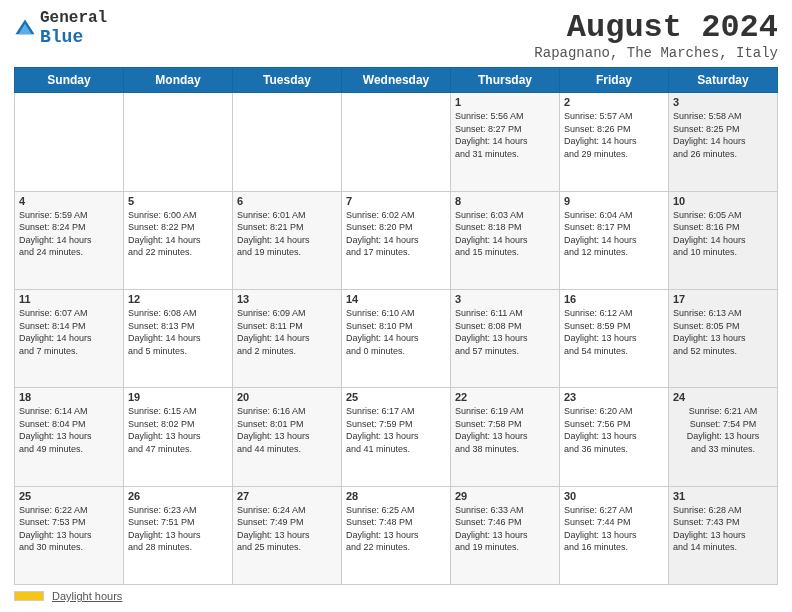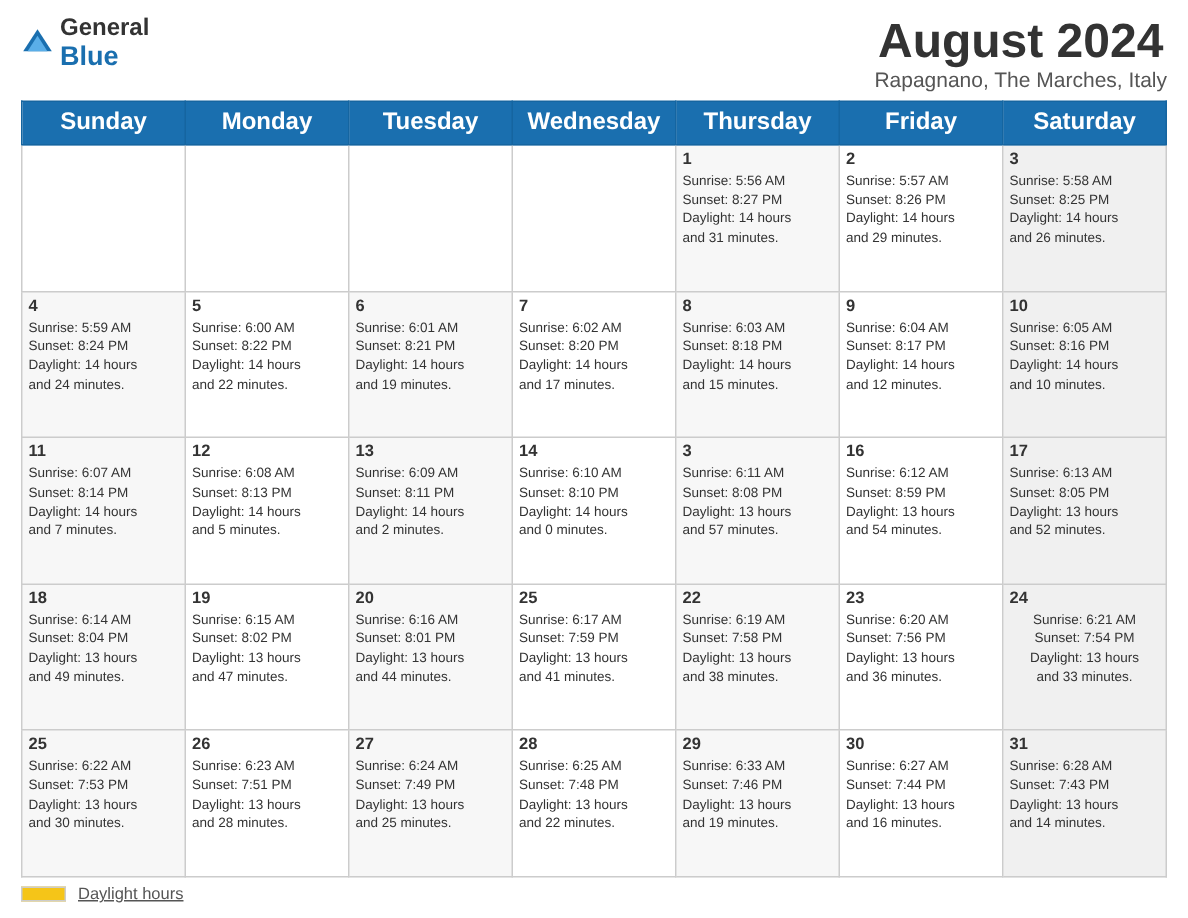--- a/index.html
+++ b/index.html
@@ -15,20 +15,21 @@
       height: 612px;
       padding: 10px 14px 10px 14px;
       display: flex;
       flex-direction: column;
     }
     .header {
       display: flex;
       justify-content: space-between;
       align-items: flex-start;
       margin-bottom: 6px;
+      font-family: Liberation Mono, monospace;
     }
     .logo {
       display: flex;
       align-items: center;
       gap: 4px;
     }
     .logo-text {
       display: flex;
       flex-direction: column;
       line-height: 1.1;
@@ -41,21 +42,21 @@
     .logo-blue {
       font-size: 18px;
       font-weight: bold;
       color: #1a6faf;
     }
     .logo-icon {
       width: 22px;
       height: 22px;
     }
     .title-section {
-      text-align: center;
+      text-align: right;
     }
     .month-title {
       font-size: 32px;
       font-weight: bold;
       color: #333;
       line-height: 1.1;
     }
     .location {
       font-size: 14px;
       color: #555;
@@ -65,21 +66,21 @@
       border: 1px solid #ccc;
       border-collapse: collapse;
       width: 100%;
       table-layout: fixed;
     }
     .calendar th {
       background-color: #1a6faf;
       color: #fff;
       text-align: center;
       padding: 5px 2px;
-      font-size: 16px;
+      font-size: 12px;
       border: 1px solid #1565a0;
     }
     .calendar td {
       border: 1px solid #ccc;
       vertical-align: top;
       padding: 3px 4px;
       font-size: 9.5px;
       color: #333;
       background: #fff;
       height: 86px;

